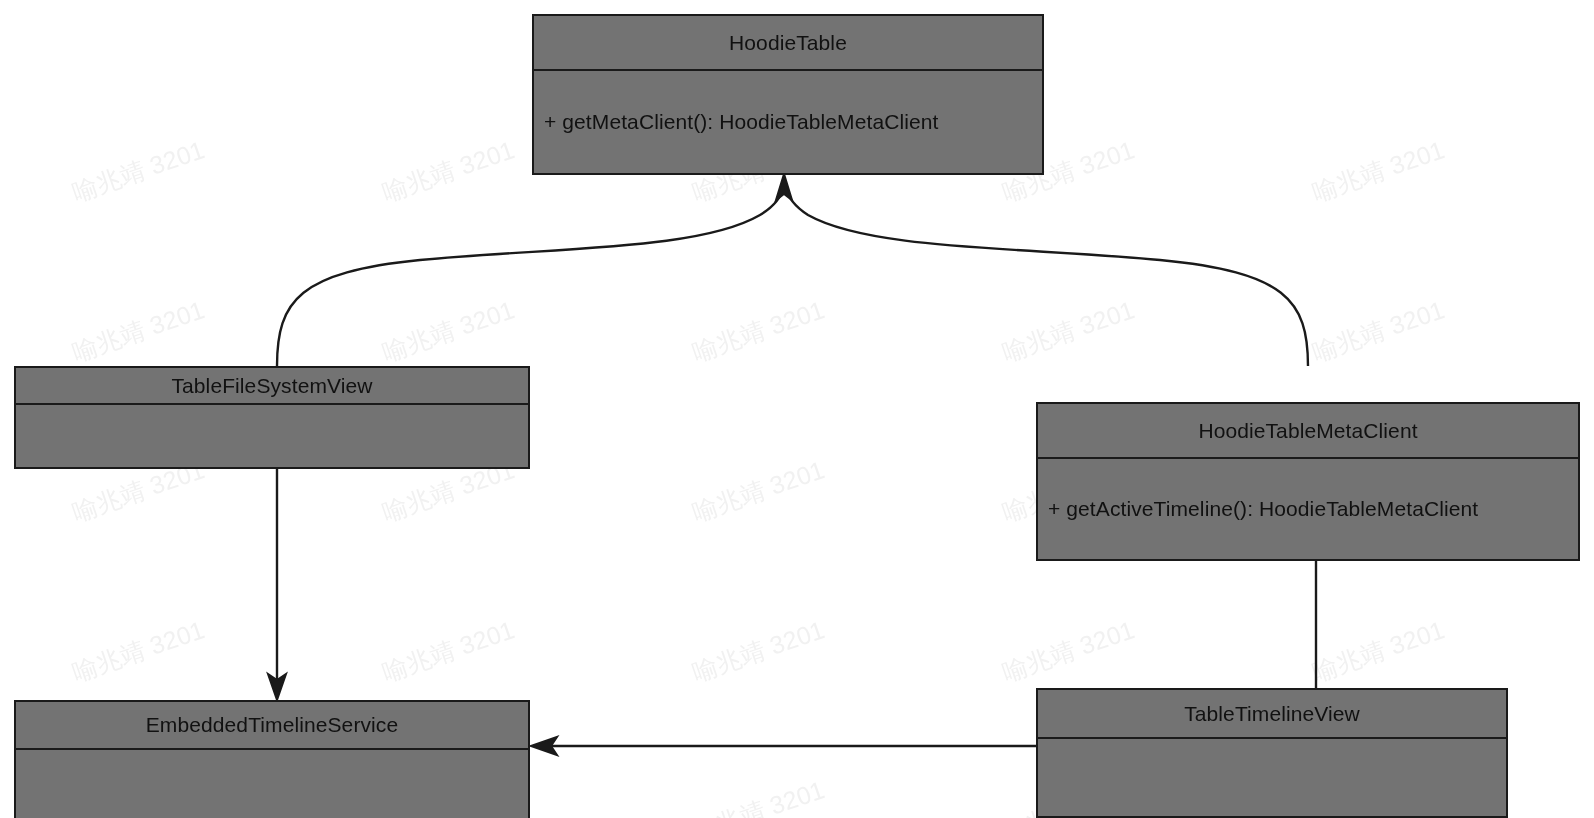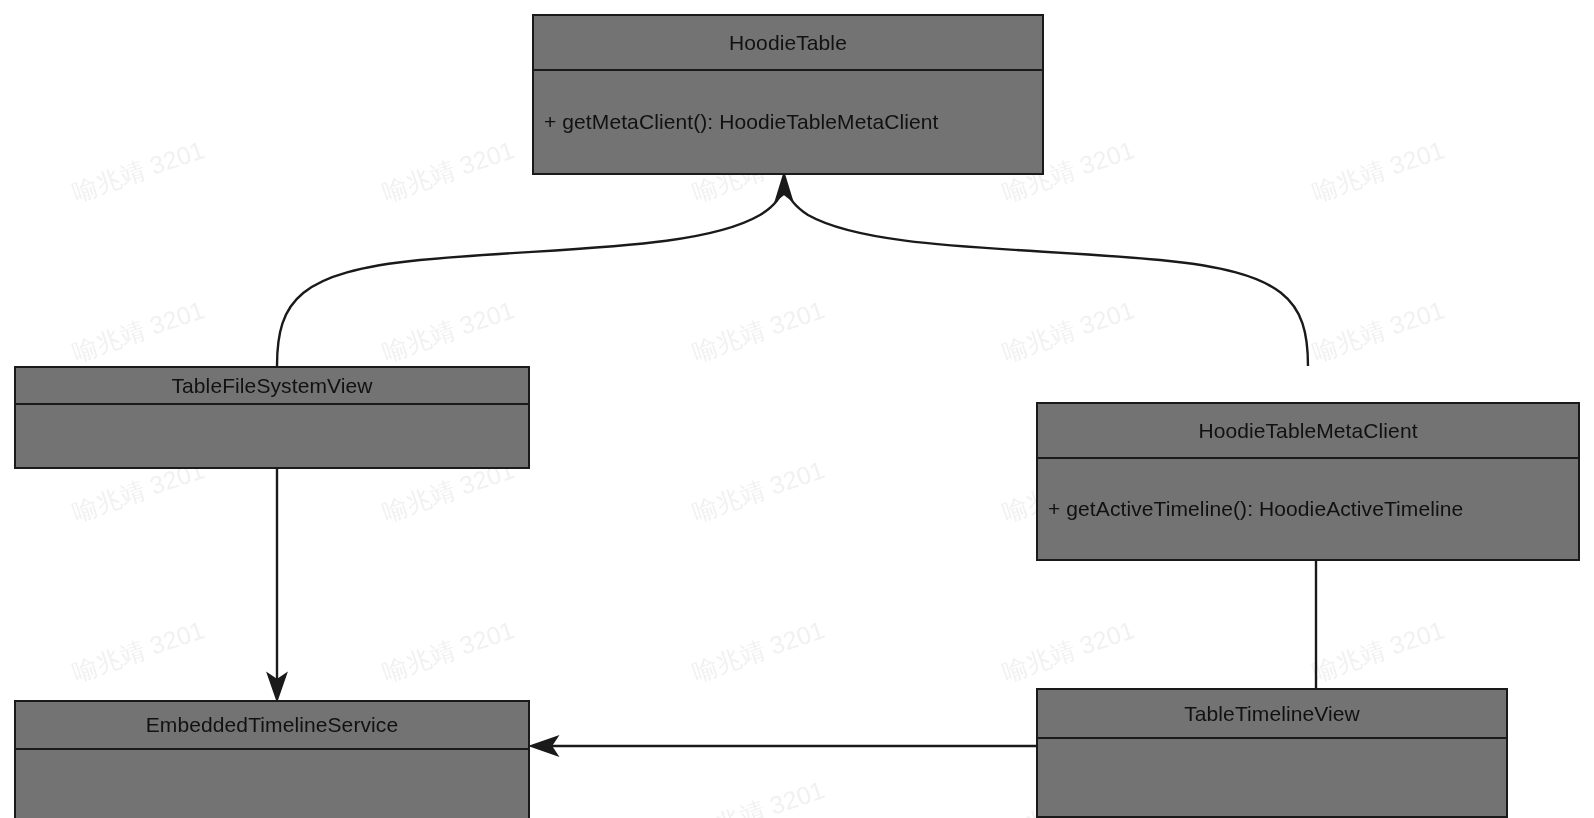--- a/index.html
+++ b/index.html
@@ -164,21 +164,21 @@
   </div>
 
   <div class="uml-class" id="cls-table-fs-view">
     <div class="uml-name">TableFileSystemView</div>
     <div class="uml-members empty"></div>
   </div>
 
   <div class="uml-class" id="cls-meta-client">
     <div class="uml-name">HoodieTableMetaClient</div>
     <div class="uml-members">
-      <div class="uml-member">+ getActiveTimeline(): HoodieActiveTimeline</div>
+      <div class="uml-member">+ getActiveTimeline(): HoodieTableMetaClient</div>
     </div>
   </div>
 
   <div class="uml-class" id="cls-embedded-service">
     <div class="uml-name">EmbeddedTimelineService</div>
     <div class="uml-members empty"></div>
   </div>
 
   <div class="uml-class" id="cls-timeline-view">
     <div class="uml-name">TableTimelineView</div>

